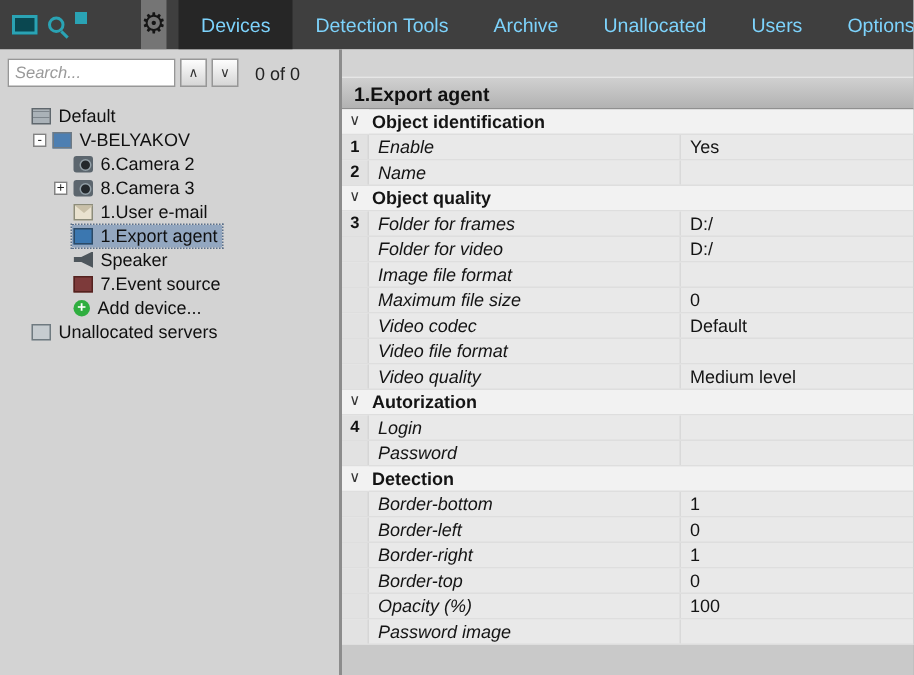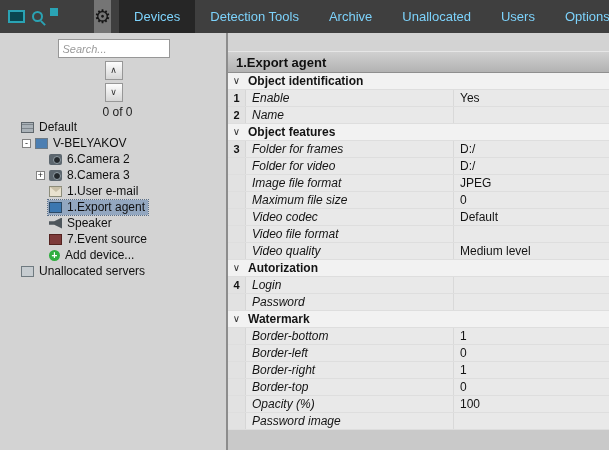--- a/index.html
+++ b/index.html
@@ -21,21 +21,21 @@
   .menu-bar { display:flex; margin-left:8px; }
   .menu-item { padding:0 15px; line-height:33px; color:#7dd3fc; font-size:13px; white-space:nowrap; }
   .menu-item.active { background:#262626; }
 
   
   .content { flex:1; display:flex; min-height:0; }
 
   
   .sidebar { width:228px; flex:none; background:#d3d3d3; border-right:2px solid #8c8c8c;
              padding:6px 4px 0 5px; overflow:hidden; }
-  .search-row { display:flex; align-items:center; gap:3px; margin-bottom:0;flex-direction:column; }
+  .search-row { display:flex; align-items:center; gap:3px; margin-bottom:11px; }
   .search-input { width:112px; height:19px; border:1px solid #979797; font-size:11px; padding:0 4px;
                   font-family:"Liberation Sans", sans-serif; background:#fff; }
   .search-input::placeholder { font-style:italic; color:#9a9a9a; }
   .nav-btn { width:18px; height:19px; border:1px solid #979797; font-size:9px; line-height:1;
              background:linear-gradient(#fdfdfd,#d6d6d6); color:#333; }
   .counter { margin-left:8px; font-size:12px; color:#222; }
 
   .tree { font-size:12px; color:#101010; }
   .tree-item { display:flex; align-items:center; height:16px; white-space:nowrap; cursor:default; }
   .expander { width:9px; height:9px; flex:none; border:1px solid #828282; background:#fff;
@@ -202,36 +202,35 @@
             <span class="g-name">Enable</span>
             <span class="g-value">Yes</span>
           </div>
           <div class="g-row">
             <span class="g-gutter">2</span>
             <span class="g-name">Name</span>
             <span class="g-value"></span>
           </div>
           <div class="g-row group">
             <span class="g-gutter chev">∨</span>
-            <span class="g-glabel">Object features</span>
+            <span class="g-glabel">Object quality</span>
           </div>
           <div class="g-row">
             <span class="g-gutter">3</span>
             <span class="g-name">Folder for frames</span>
             <span class="g-value">D:/</span>
           </div>
           <div class="g-row">
             <span class="g-gutter"></span>
             <span class="g-name">Folder for video</span>
             <span class="g-value">D:/</span>
           </div>
           <div class="g-row">
             <span class="g-gutter"></span>
             <span class="g-name">Image file format</span>
-            <span class="g-value">JPEG</span>
           </div>
           <div class="g-row">
             <span class="g-gutter"></span>
             <span class="g-name">Maximum file size</span>
             <span class="g-value">0</span>
           </div>
           <div class="g-row">
             <span class="g-gutter"></span>
             <span class="g-name">Video codec</span>
             <span class="g-value">Default</span>
@@ -254,21 +253,21 @@
             <span class="g-name">Login</span>
             <span class="g-value"></span>
           </div>
           <div class="g-row">
             <span class="g-gutter"></span>
             <span class="g-name">Password</span>
             <span class="g-value"></span>
           </div>
           <div class="g-row group">
             <span class="g-gutter chev">∨</span>
-            <span class="g-glabel">Watermark</span>
+            <span class="g-glabel">Detection</span>
           </div>
           <div class="g-row">
             <span class="g-gutter"></span>
             <span class="g-name">Border-bottom</span>
             <span class="g-value">1</span>
           </div>
           <div class="g-row">
             <span class="g-gutter"></span>
             <span class="g-name">Border-left</span>
             <span class="g-value">0</span>

